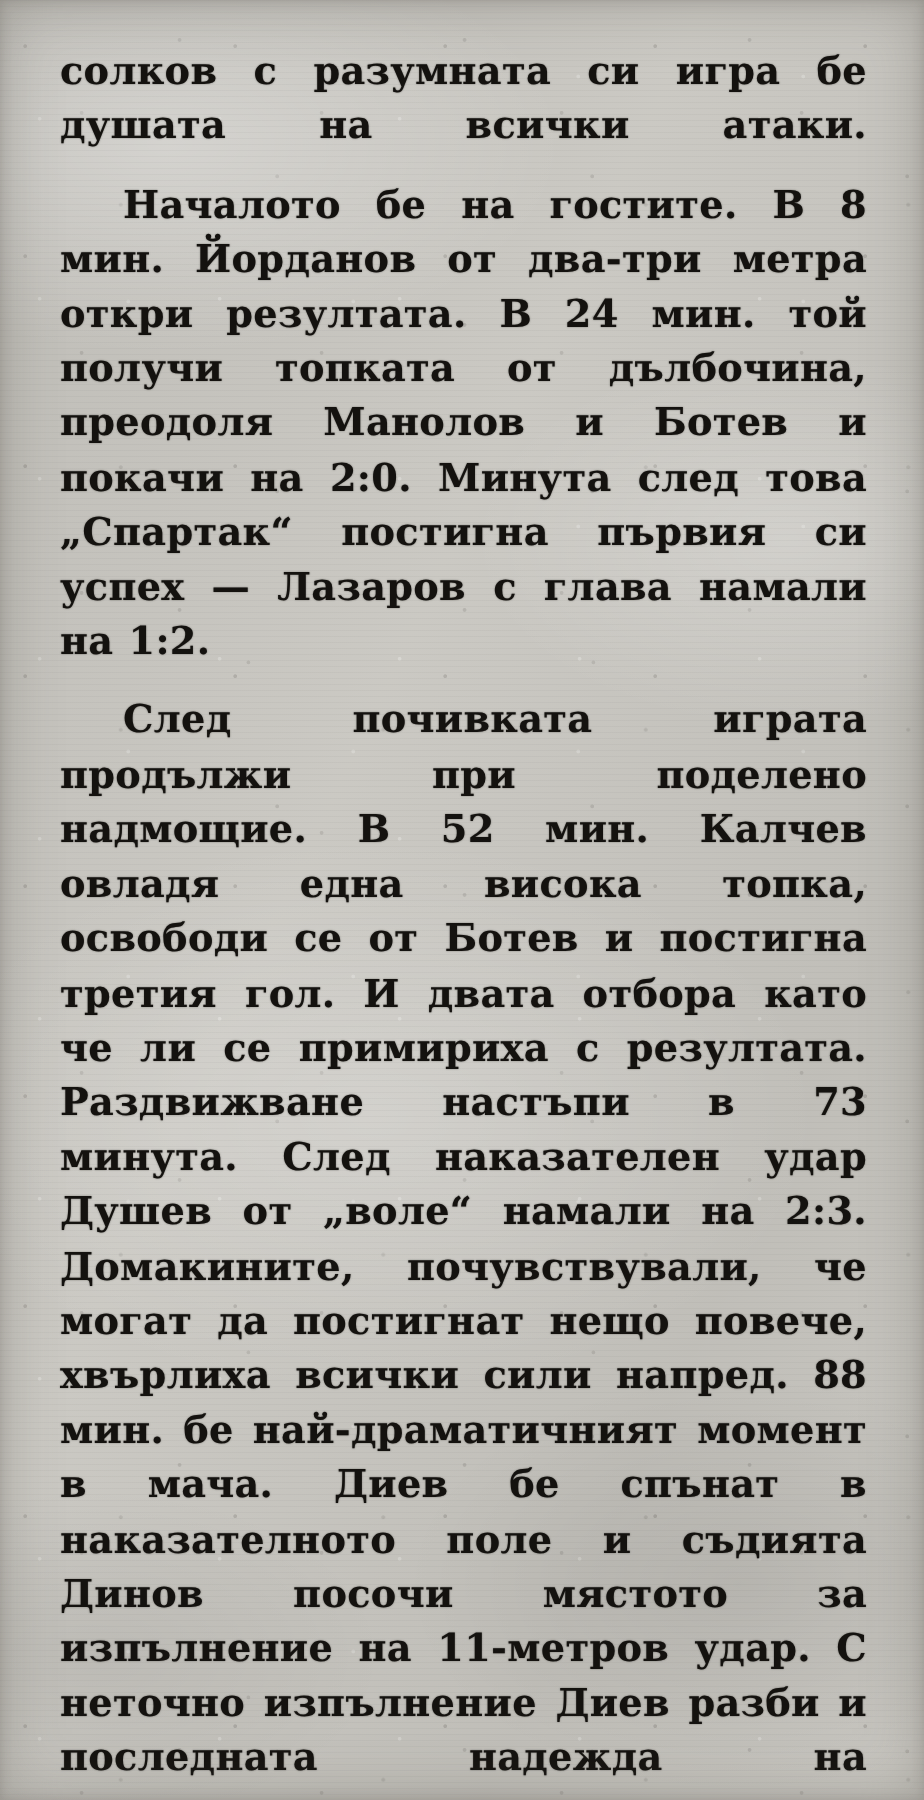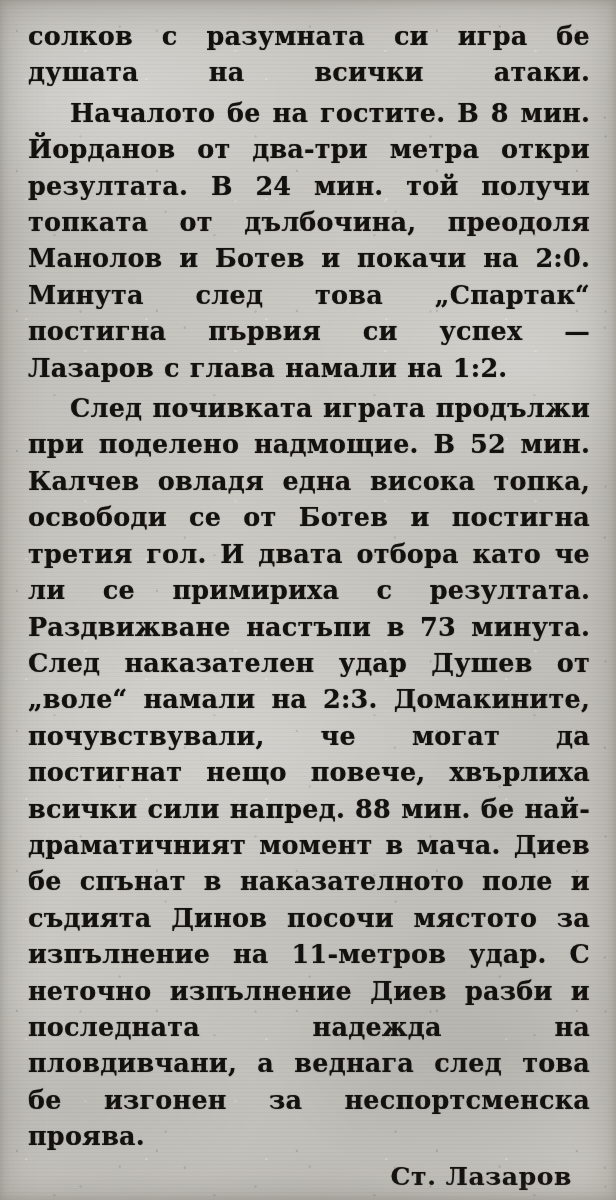--- a/index.html
+++ b/index.html
@@ -45,21 +45,21 @@
       radial-gradient(circle at 22% 66%, rgba(255,255,255,0.5) 0 1px, transparent 1.5px),
       radial-gradient(circle at 57% 34%, rgba(255,255,255,0.45) 0 1px, transparent 1.5px);
     background-size: 140px 140px, 190px 190px, 160px 160px, 210px 210px, 175px 175px, 230px 230px, 120px 120px, 150px 150px;
   }
   .column {
     position: relative;
     z-index: 4;
     padding: 14px 22px 10px 24px;
   }
   p.para {
-    margin: 4px;
+    margin: 16px;
     font-size: 25.5px;
     line-height: 36.4px;
     color: #14120f;
     text-align: justify;
     text-align-last: left;
     letter-spacing: 0.2px;
     font-weight: 700;
     text-shadow: 0 0 1.1px rgba(20,18,15,0.55);
     word-spacing: 1px;
   }

